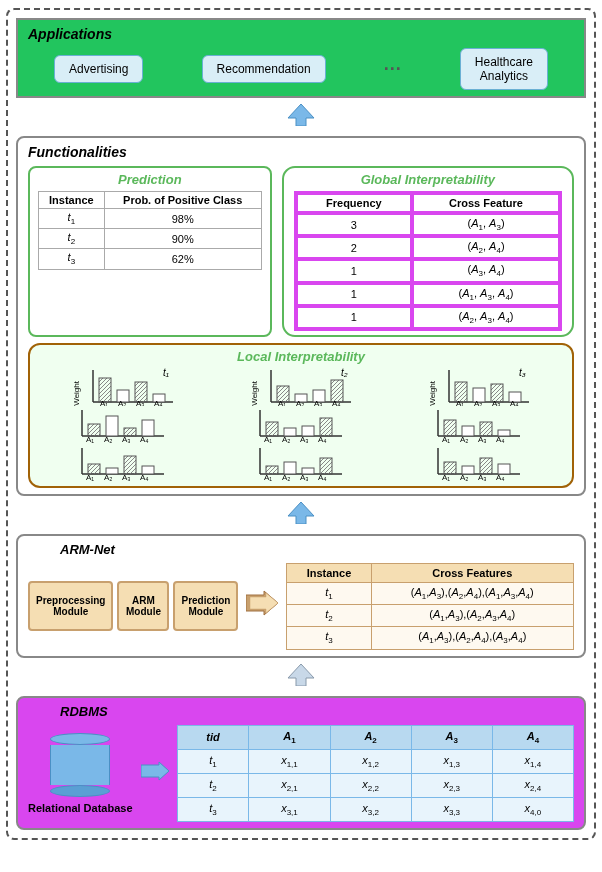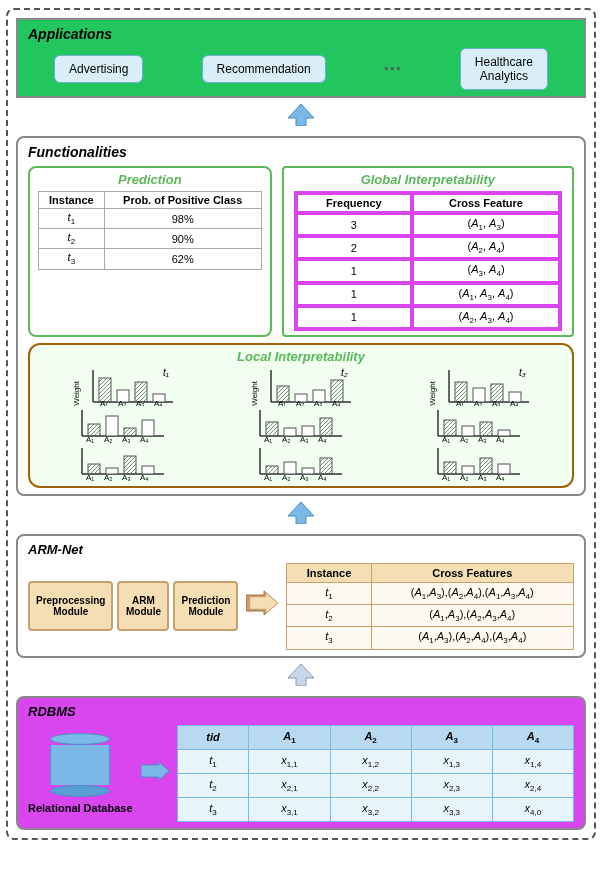--- a/index.html
+++ b/index.html
@@ -100,21 +100,21 @@
       padding: 2px 4px;
       text-align: center;
     }
     .pred-table th {
       background: #fff;
       font-weight: bold;
     }
     
     .global-box {
       border: 2px solid #5bb85b;
-      border-radius: 4px;
+      border-radius: 13px;
       padding: 4px 10px;
       flex: 1.2;
     }
     .global-title {
       font-style: italic;
       font-weight: bold;
       color: #5bb85b;
       font-size: 13px;
       text-align: center;
       margin-bottom: 4px;
@@ -165,20 +165,21 @@
       border: 2px solid #888;
       border-radius: 8px;
       padding: 6px 10px;
       background: #fff;
     }
     .section-title-bold {
       font-weight: bold;
       font-size: 13px;
       font-style: italic;
       margin-bottom: 6px;
+      margin-left: 32px;
     }
     .arm-content {
       display: flex;
       flex-direction: row;
       align-items: center;
       gap: 8px;
     }
     .arm-modules {
       display: flex;
       flex-direction: row;

